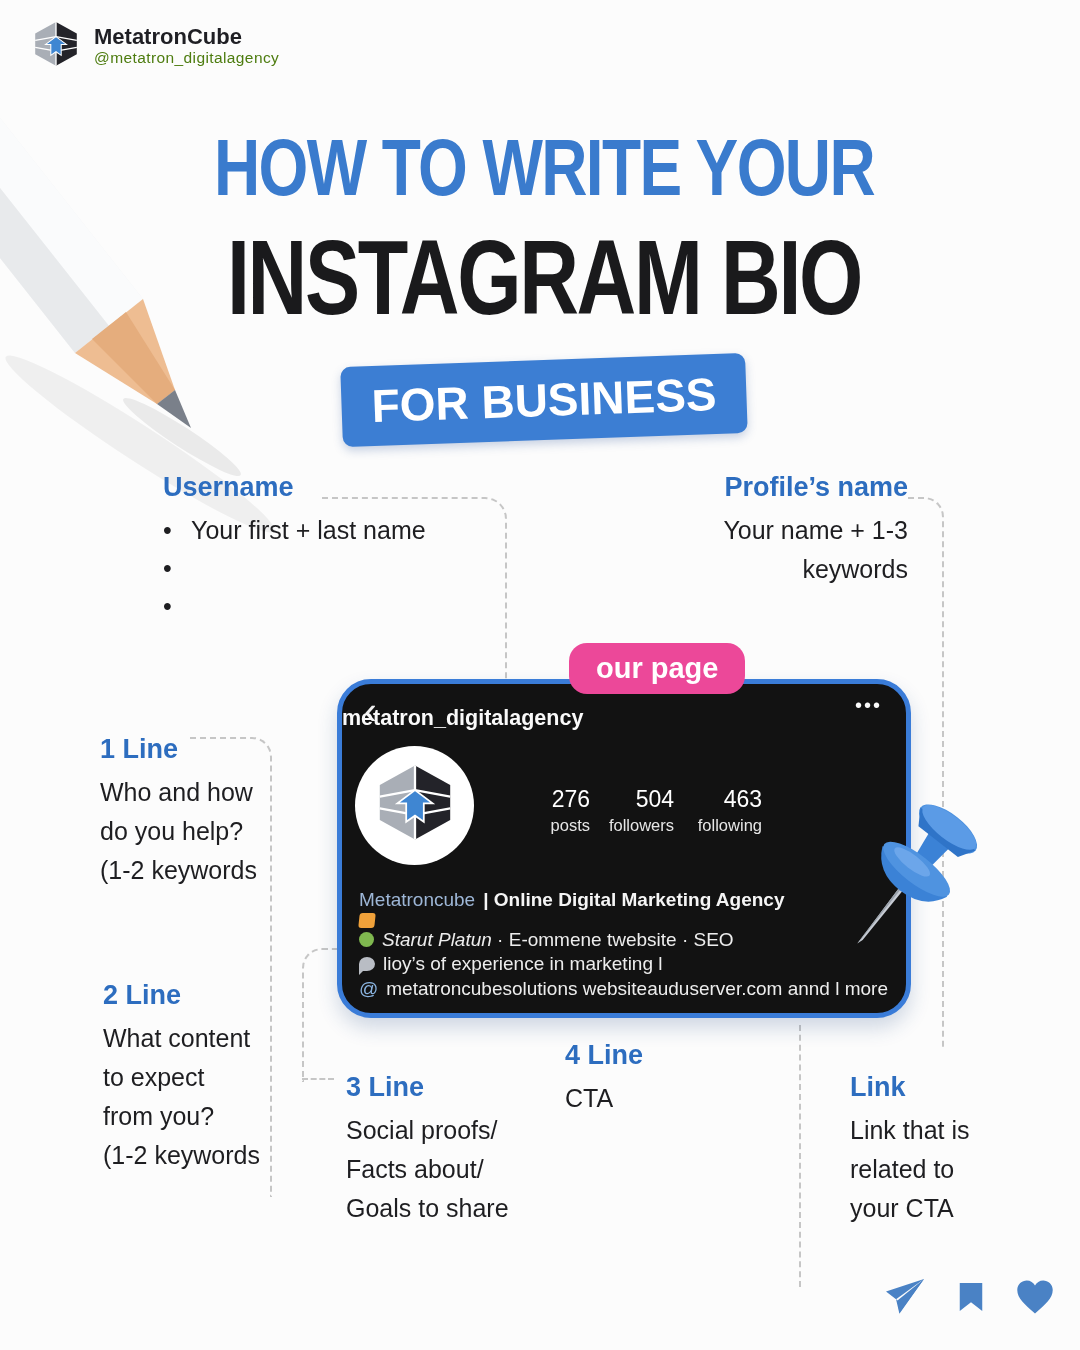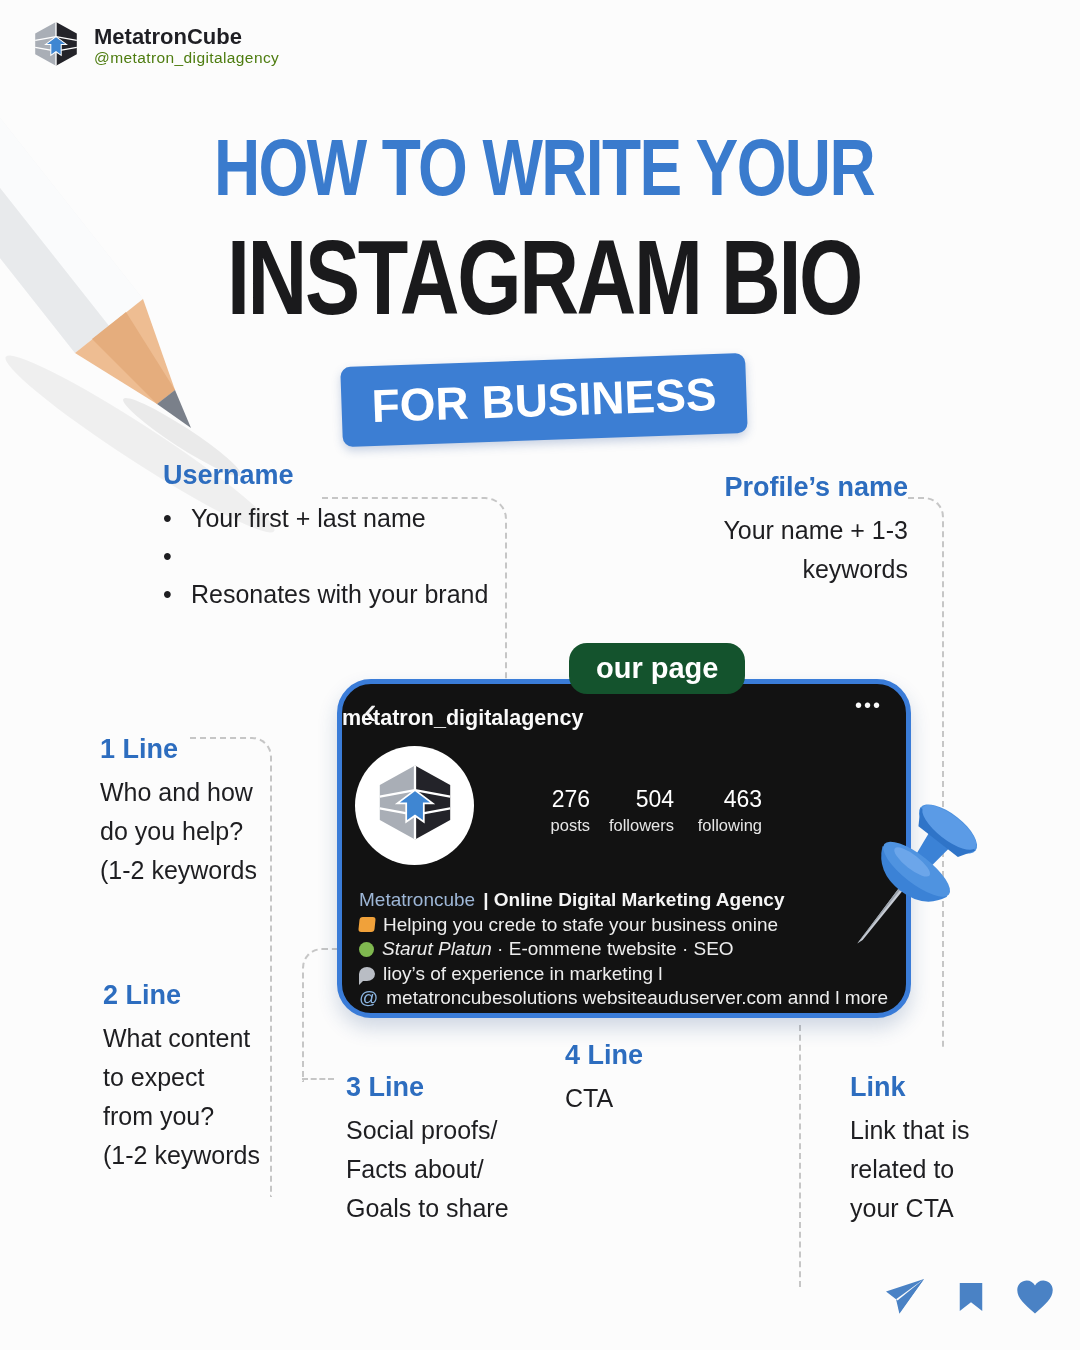--- a/index.html
+++ b/index.html
@@ -36,30 +36,30 @@
   .conn-line3a{left:302px;top:948px;width:38px;height:132px;border-top-width:2px;border-left-width:2px;border-top-left-radius:20px;}
   .conn-line3b{left:302px;top:1078px;width:32px;height:2px;border-top-width:2px;}
   .conn-link{left:799px;top:1025px;width:2px;height:262px;border-left-width:2px;}
   
   .sec{position:absolute;}
   .sec h3{margin:0 0 8px 0;font-size:27px;font-weight:bold;color:#2d6dbf;}
   .sec .body{font-size:25px;line-height:39px;color:#1e1e21;white-space:pre-line;}
   .sec ul{list-style:none;margin:6px 0 0 0;padding:0;}
   .sec li{font-size:25px;line-height:38px;display:flex;gap:10px;}
   .sec li .dot{width:18px;}
-  #sec-username{left:163px;top:460px;width:370px;}
+  #sec-username{left:163px;top:472px;width:370px;}
   #sec-profile{left:670px;top:472px;width:238px;text-align:right;}
   #sec-line1{left:100px;top:718px;width:185px;margin-top:16px;}
   #sec-line2{left:103px;top:980px;width:195px;}
   #sec-line3{left:346px;top:1072px;width:220px;}
   #sec-line4{left:565px;top:1040px;width:155px;text-align:left;}
   #sec-link{left:830px;top:1072px;width:165px;margin-left:20px;}
   
   .our-page{position:absolute;left:569px;top:643px;height:51px;z-index:6;
-    background:#14532d;color:#fff;font-size:29px;font-weight:bold;
+    background:#ec4899;color:#fff;font-size:29px;font-weight:bold;
     display:flex;align-items:center;padding:0 27px;border-radius:18px;}
   
   .ig-card{position:absolute;left:337px;top:679px;width:574px;height:339px;z-index:5;
     background:#121212;border:5px solid #3a7cd8;border-radius:34px;box-sizing:border-box;
     box-shadow:0 10px 20px rgba(30,70,130,.20);color:#ededed;}
   .ig-head{position:absolute;left:0;top:0;width:100%;height:60px;}
   .ig-back{position:absolute;left:22px;top:8px;font-size:38px;color:#f0f0f0;line-height:1;cursor:pointer;}
   .ig-user{position:absolute;left:0;top:22px;width:100%;text-align:left;font-size:21.5px;font-weight:bold;color:#fafafa;}
   .ig-more{position:absolute;right:24px;top:10px;font-size:20px;letter-spacing:2px;color:#fafafa;cursor:pointer;}
   .ig-avatar{position:absolute;left:13px;top:62px;width:119px;height:119px;border-radius:50%;
@@ -137,21 +137,20 @@
     <ul>
       <li>
         <span class="dot">•</span>
         <span>Your first + last name</span>
         </li>
       <li>
         <span class="dot">•</span>
         </li>
       <li>
         <span class="dot">•</span>
-        <span>Resonates with your brand</span>
         </li>
     </ul>
   </div>
 
   <div class="sec" id="sec-profile">
     <h3>Profile’s name</h3>
     <div class="body">Your name + 1-3
 keywords</div>
   </div>
 
@@ -226,21 +225,20 @@
       <div class="l">following</div>
     </div>
 
     <div class="ig-bio">
       <div class="bio-row">
         <span class="bio-name">Metatroncube</span>
           <span class="bio-title"> | Online Digital Marketing Agency</span>
       </div>
       <div class="bio-row">
         <span class="ic-orange"></span>
-        <span>Helping you crede to stafe your business onine</span>
       </div>
       <div class="bio-row">
         <span class="ic-green"></span>
         <span><span class="bio-italic">Starut Platun</span><span> · E-ommene twebsite · SEO</span></span>
       </div>
       <div class="bio-row">
         <span class="ic-speech"></span>
         <span>lioy’s of experience in marketing l</span>
       </div>
       <div class="bio-row">

